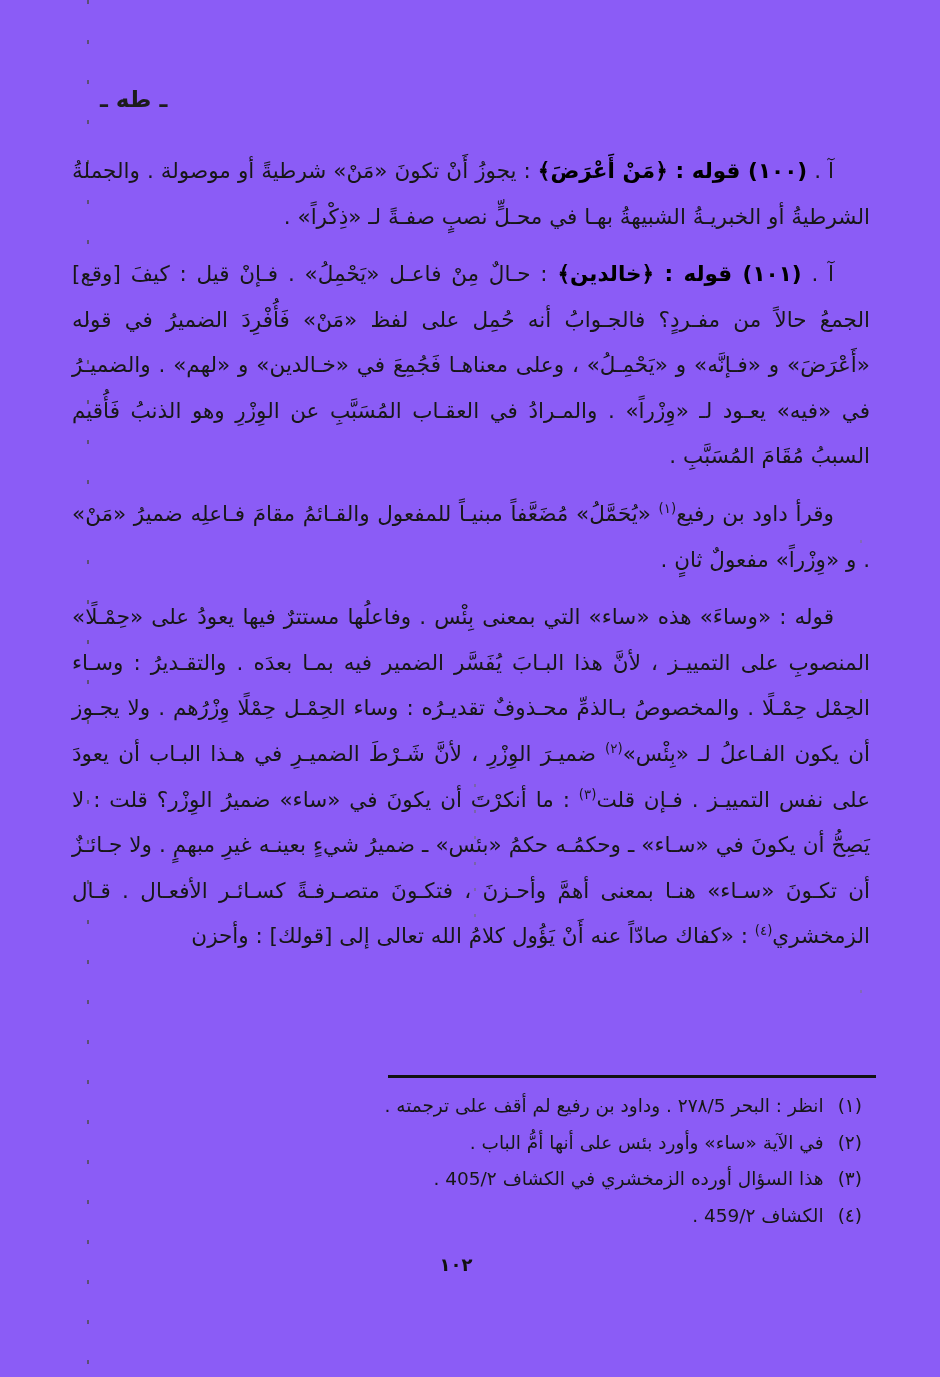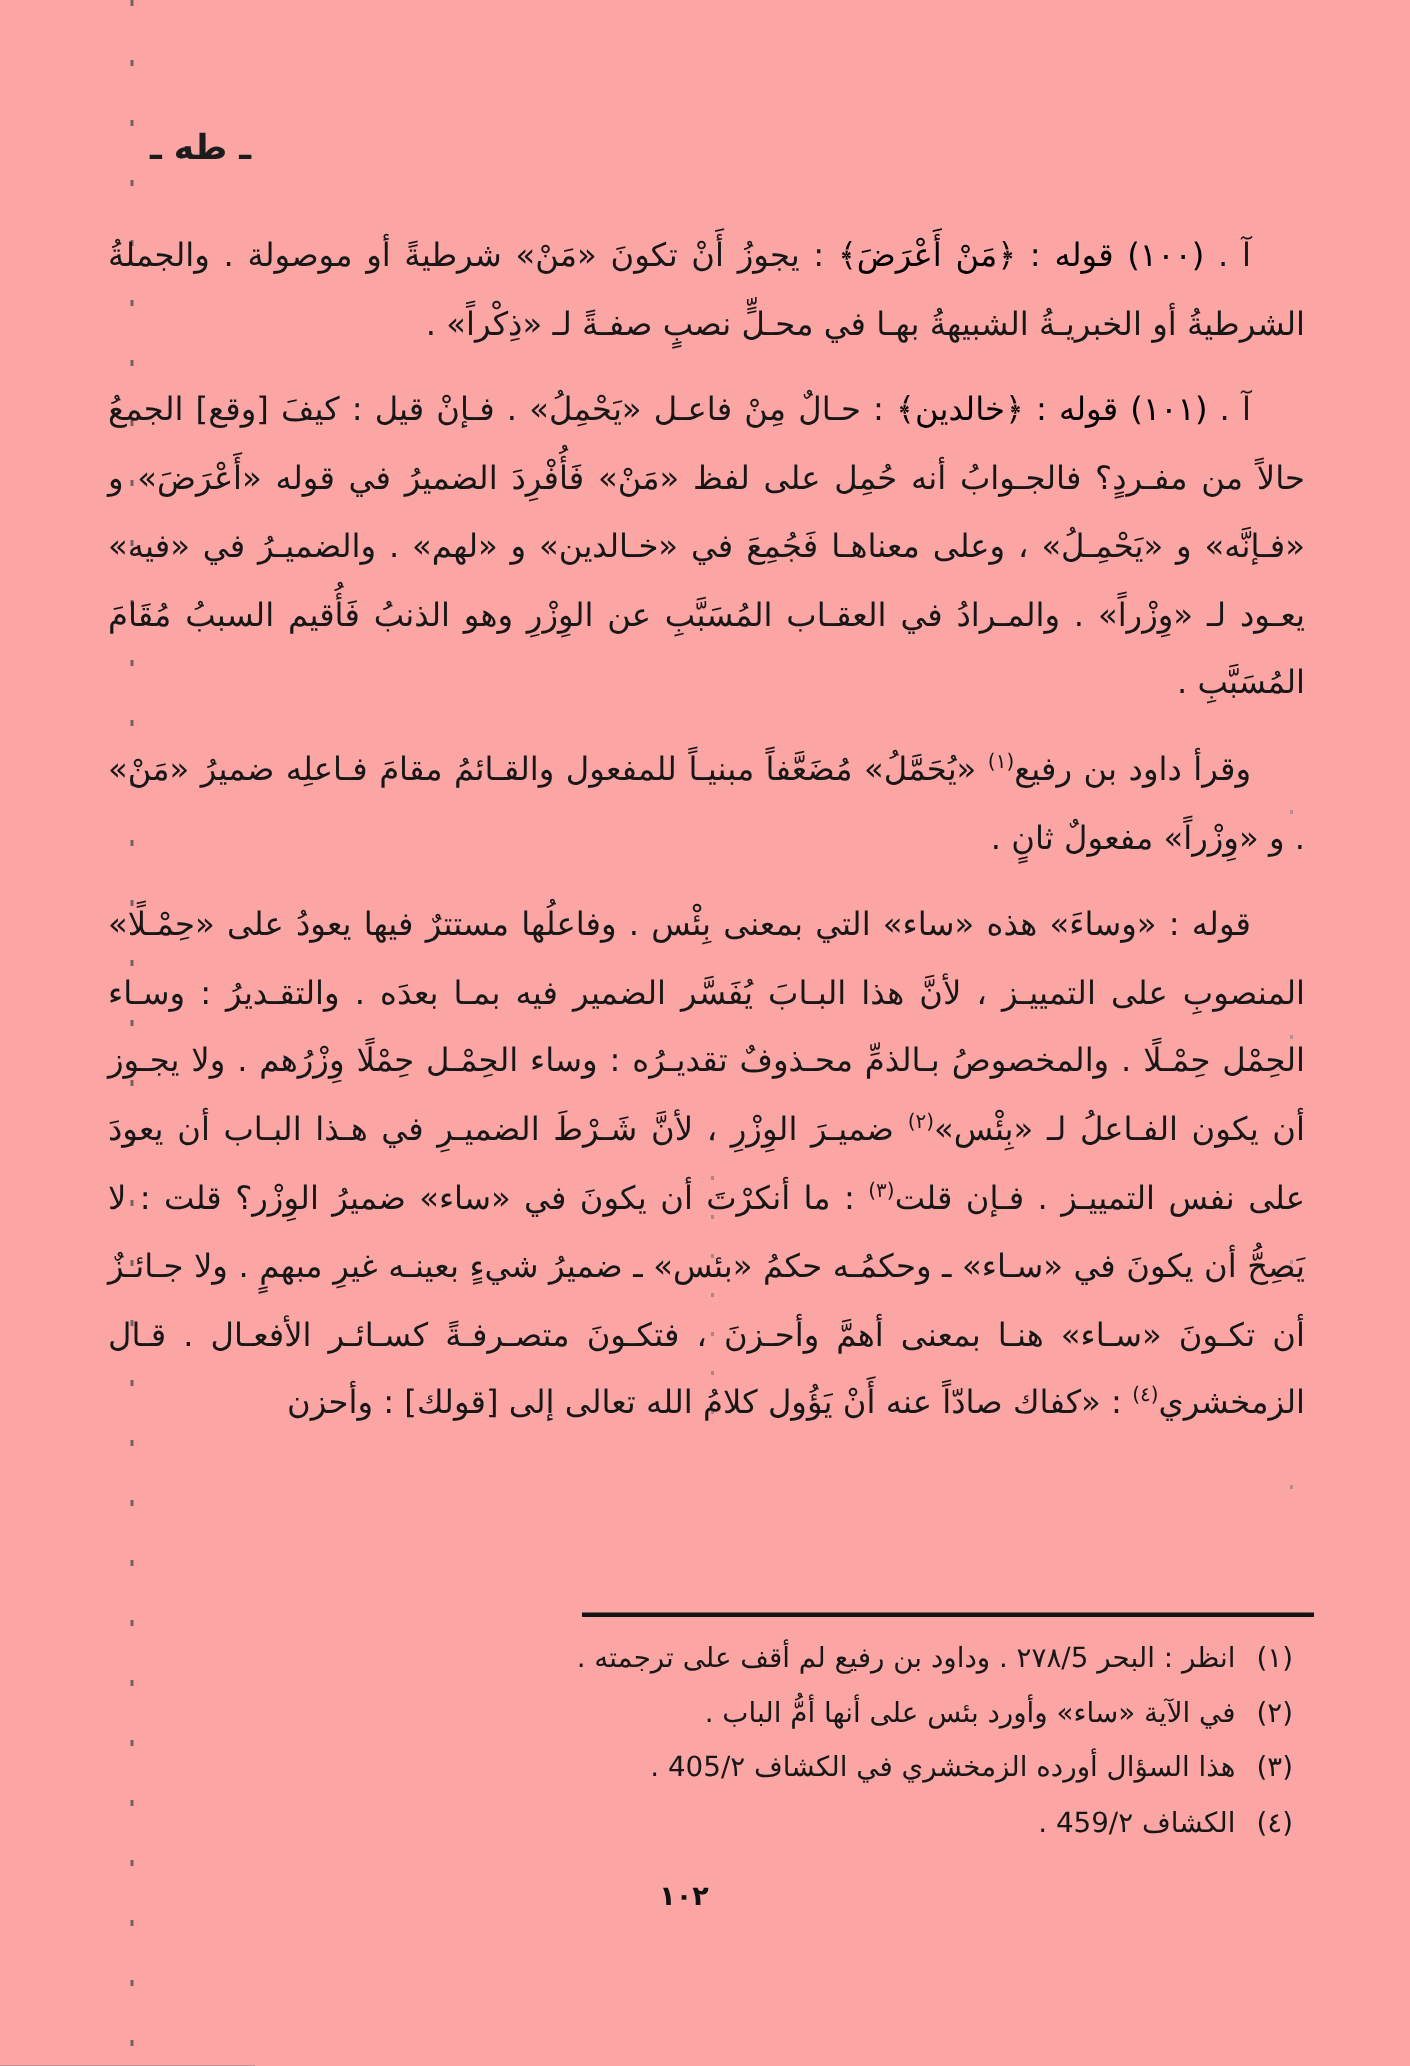--- a/index.html
+++ b/index.html
@@ -1,19 +1,19 @@
 <!DOCTYPE html>
 <html lang="ar"><head>
 <meta charset="utf-8">
 <style>
   html,body{margin:0;padding:0;background:#888;}
   .page{
     position:relative;
     width:940px;height:1377px;
-    background:#fca5a5;
+    background:#8b5cf6;
     overflow:hidden;
     font-family:"DejaVu Sans", sans-serif;
     color:#161616;
   }
   
   .scan-dots-left{
     position:absolute;left:87px;top:0;width:2px;height:100%;
     background:repeating-linear-gradient(to bottom,#4a4a4a 0 4px,transparent 4px 40px);
     opacity:.75;
   }
@@ -35,21 +35,21 @@
   }
   .main-text{
     position:absolute;top:148px;right:70px;width:798px;
     direction:rtl;
     text-align:justify;
     font-size:21.5px;
     line-height:2.12;
     color:#171717;
   }
   .para{margin:0 0 12px;text-indent:36px;}
-  .b{font-weight:normal;color:#000;}
+  .b{font-weight:bold;color:#000;}
   .sup{vertical-align:super;font-size:0.62em;line-height:0;}
   .fn-sep{
     position:absolute;top:1075px;right:64px;width:488px;height:0;
     border-top:3px solid #121212;
   }
   .footnotes{
     position:absolute;top:1088px;right:78px;width:680px;
     direction:rtl;
     font-size:18.5px;
     line-height:1.92;

